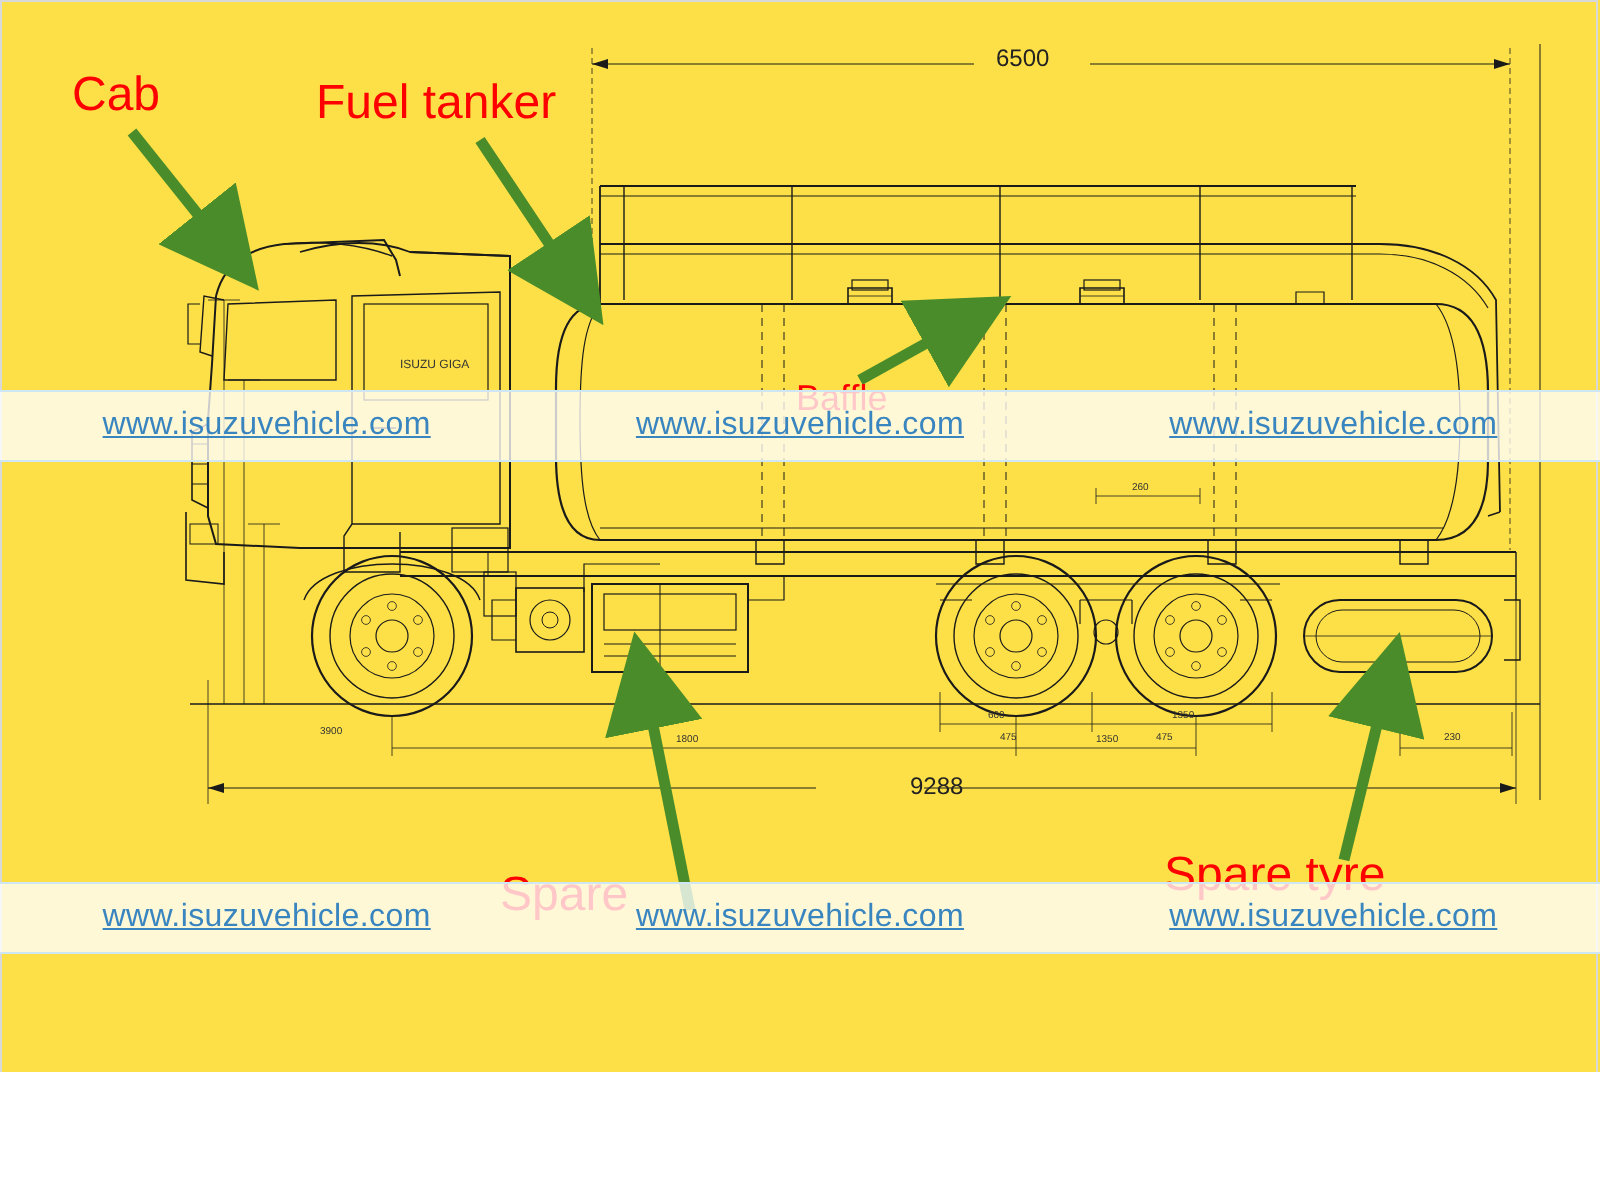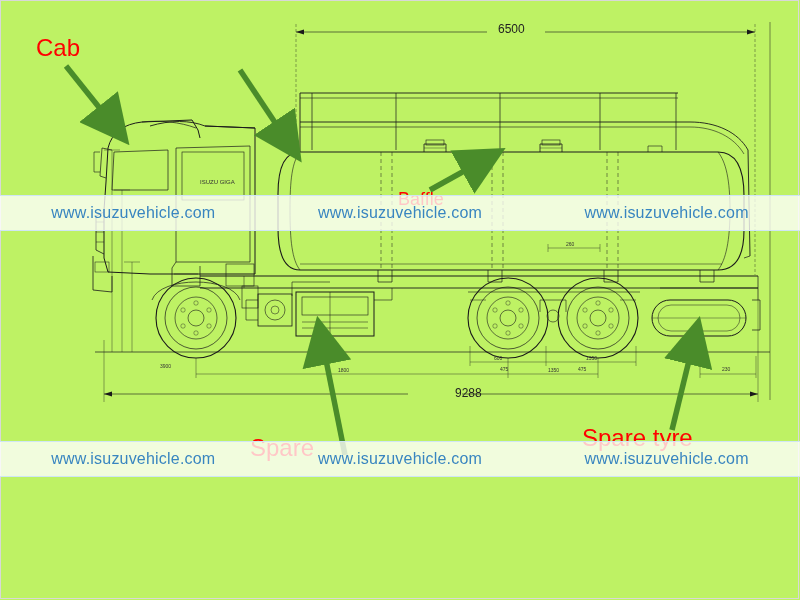--- a/index.html
+++ b/index.html
@@ -3,22 +3,22 @@
 <meta charset="utf-8">
 <style>
   html, body {
     margin: 0;
     padding: 0;
     background: #ffffff;
   }
   #page {
     position: relative;
     width: 800px;
-    height: 600px;
-    background: #bef264;
+    height: 536px;
+    background: #fde047;
     overflow: hidden;
     font-family: "Liberation Sans", sans-serif;
   }
   
   #frame {
     position: absolute;
     left: 0; top: 0;
     width: 799px; height: 599px;
     border: 1px solid #d8d8d8;
     box-sizing: border-box;
@@ -51,20 +51,21 @@
     border-top: 1px solid #cfe6f5;
     border-bottom: 1px solid #cfe6f5;
     pointer-events: none;
   }
   .wm {
     color: #2f7fbf;
     font-size: 16px;
     font-family: "Liberation Sans", sans-serif;
     letter-spacing: 0.2px;
     opacity: 0.95;
+    text-decoration: underline;
   }
   
   .dim {
     position: absolute;
     color: #222222;
     font-size: 12px;
     font-family: "Liberation Sans", sans-serif;
   }
   .dim.tiny { font-size: 5px; color: #333; }
 </style>
@@ -302,20 +303,21 @@
   <div class="dim tiny" style="left:548px; top:367px;">1350</div>
   <div class="dim tiny" style="left:160px; top:363px;">3900</div>
   <div class="dim tiny" style="left:586px; top:355px;">1350</div>
   <div class="dim tiny" style="left:494px; top:355px;">600</div>
   <div class="dim tiny" style="left:566px; top:241px;">260</div>
   <div class="dim tiny" style="left:500px; top:366px;">475</div>
   <div class="dim tiny" style="left:578px; top:366px;">475</div>
   <div class="dim tiny" style="left:722px; top:366px;">230</div>
 
   <div class="annot" style="left:36px; top:36px;">Cab</div>
+  <div class="annot" style="left:158px; top:40px;">Fuel tanker</div>
   <div class="annot small" style="left:398px; top:190px;">Baffle</div>
   <div class="annot" style="left:250px; top:436px;">Spare</div>
   <div class="annot" style="left:582px; top:426px;">Spare tyre</div>
 
   <div class="wm-row" style="top:195px;">
     <span class="wm">www.isuzuvehicle.com</span>
     <span class="wm">www.isuzuvehicle.com</span>
     <span class="wm">www.isuzuvehicle.com</span>
   </div>
   <div class="wm-row" style="top:441px;">

